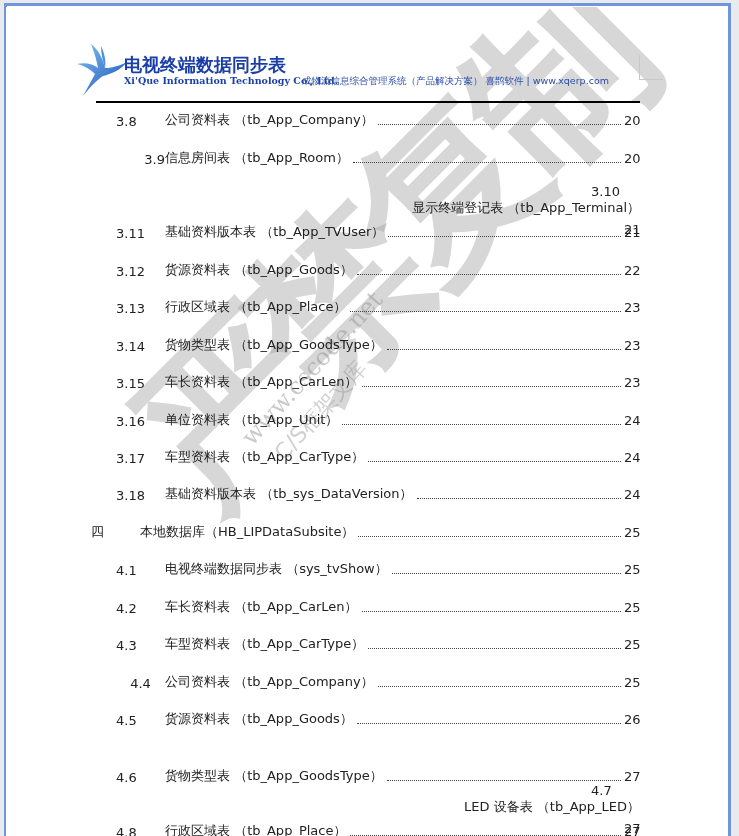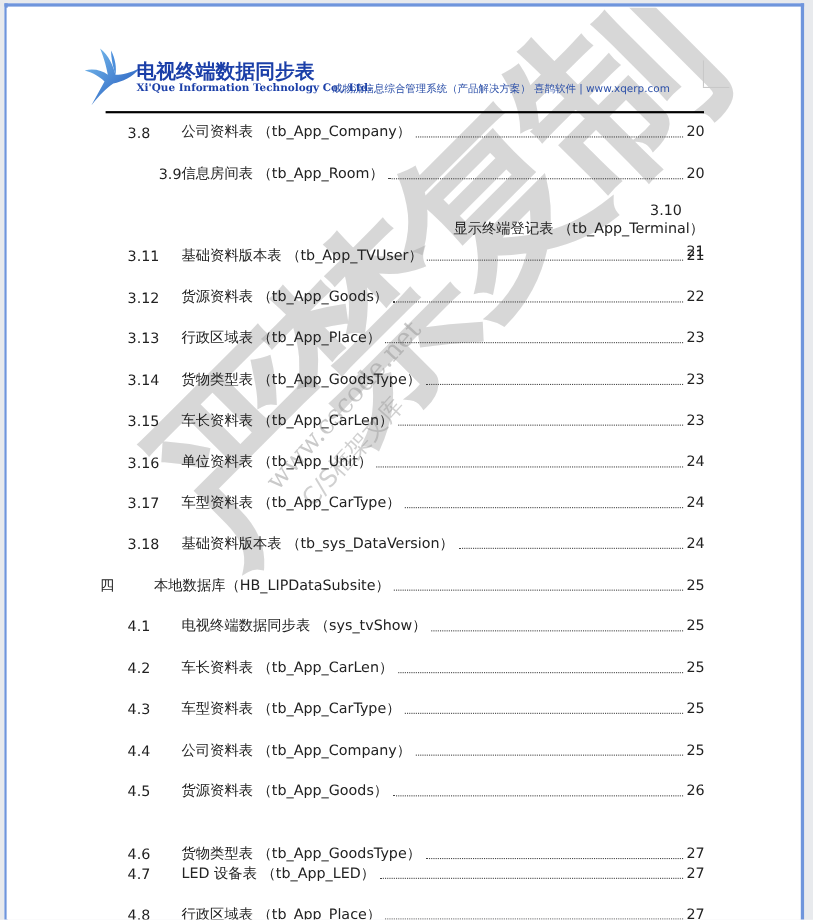--- a/index.html
+++ b/index.html
@@ -192,38 +192,38 @@
         <span class="toc-leader"></span>
         <span class="toc-page">25</span>
       </div>
       <div class="toc-row" style="left:110px; top:626px; width:524px;">
         <span class="toc-num" style="width:49px;">4.3</span>
         <span class="toc-title">车型资料表  （tb_App_CarType）</span>
         <span class="toc-leader"></span>
         <span class="toc-page">25</span>
       </div>
       <div class="toc-row" style="left:110px; top:664px; width:524px;">
-        <span class="toc-num" style="width:49px;">4.4</span>
+        <span class="toc-num" style="width:49px;text-align:center;">4.4</span>
         <span class="toc-title">公司资料表  （tb_App_Company）</span>
         <span class="toc-leader"></span>
         <span class="toc-page">25</span>
       </div>
       <div class="toc-row" style="left:110px; top:701px; width:524px;">
         <span class="toc-num" style="width:49px;">4.5</span>
         <span class="toc-title">货源资料表  （tb_App_Goods）</span>
         <span class="toc-leader"></span>
         <span class="toc-page">26</span>
       </div>
       <div class="toc-row" style="left:110px; top:758px; width:524px;">
         <span class="toc-num" style="width:49px;">4.6</span>
         <span class="toc-title">货物类型表  （tb_App_GoodsType）</span>
         <span class="toc-leader"></span>
         <span class="toc-page">27</span>
       </div>
-      <div class="toc-row" style="left:110px; top:776px; width:524px;">
+      <div class="toc-row" style="left:110px; top:776px; width:524px;flex-direction:column;">
         <span class="toc-num" style="width:49px;">4.7</span>
         <span class="toc-title">LED 设备表  （tb_App_LED）</span>
         <span class="toc-leader"></span>
         <span class="toc-page">27</span>
       </div>
       <div class="toc-row" style="left:110px; top:813px; width:524px;">
         <span class="toc-num" style="width:49px;">4.8</span>
         <span class="toc-title">行政区域表  （tb_App_Place）</span>
         <span class="toc-leader"></span>
         <span class="toc-page">27</span>

